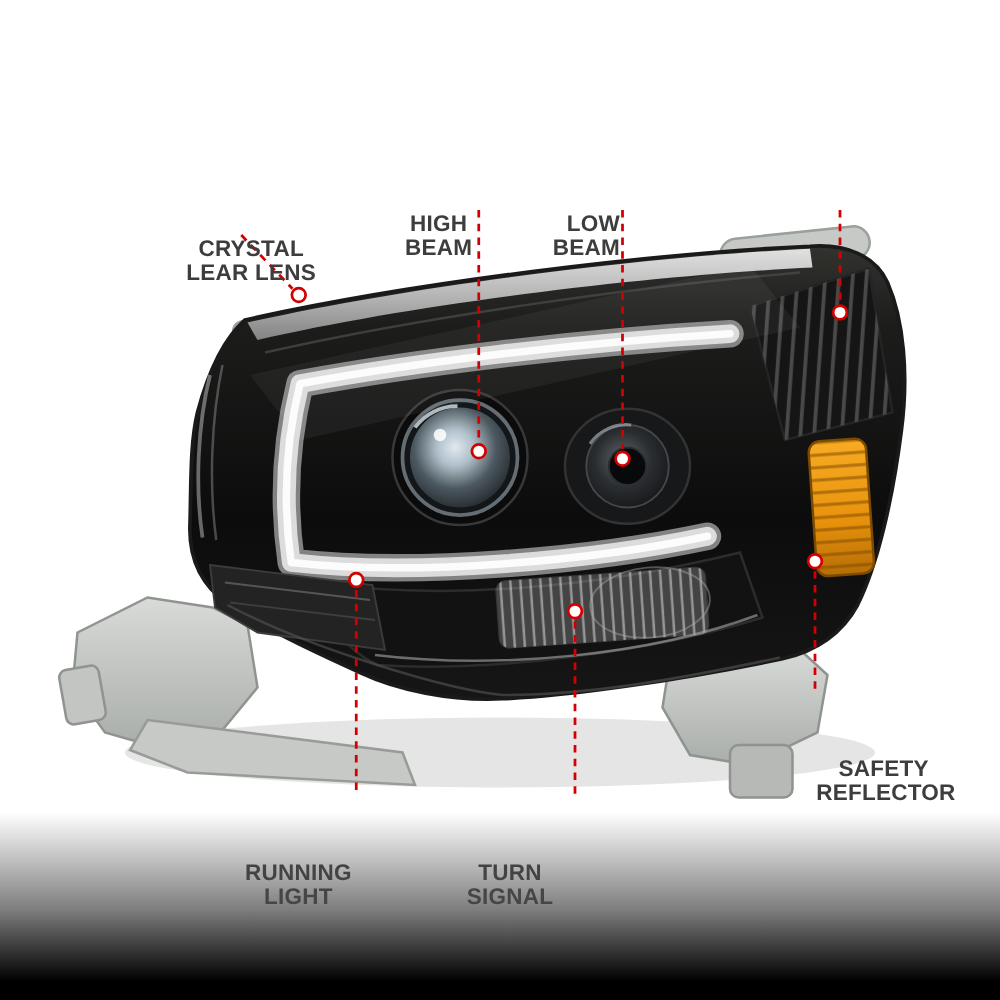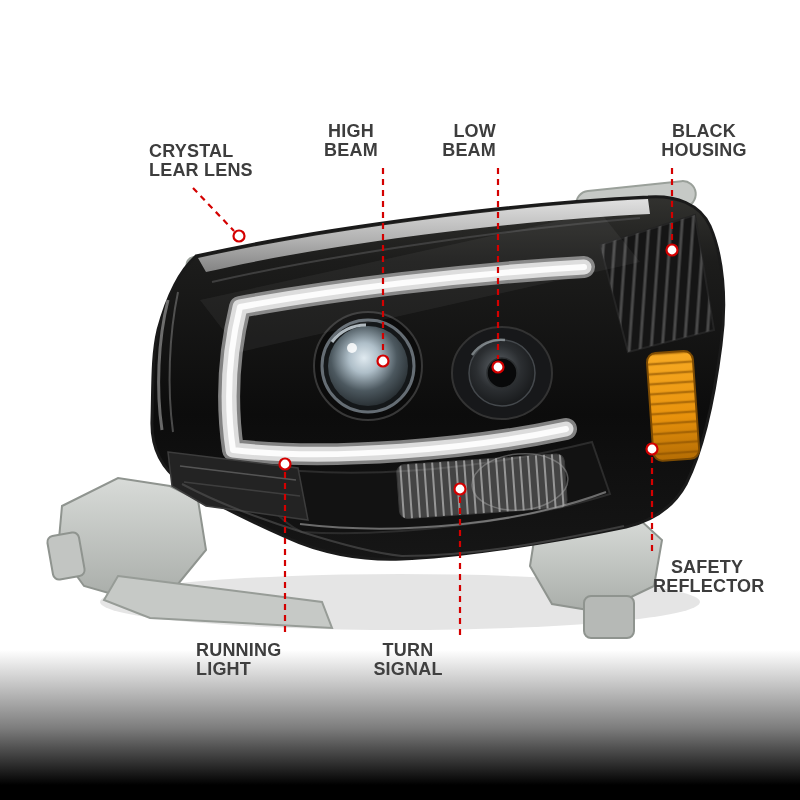--- a/index.html
+++ b/index.html
@@ -13,23 +13,23 @@
   body{background:#fff;font-family:"Liberation Sans",sans-serif;}
   .stage{
     position:relative;width:800px;height:800px;background:var(--background);
     overflow:hidden;
   }
   .stage svg{position:absolute;left:0;top:0;}
   .callout-line{stroke:var(--callout-red);stroke-width:2.2;stroke-dasharray:6 5;fill:none;}
   .callout-dot{fill:#ffffff;stroke:var(--callout-red);stroke-width:2.2;}
   .callout-label{
     position:absolute;color:var(--label-text);font-size:18px;font-weight:700;
-    line-height:19px;letter-spacing:0.2px;text-align:center;white-space:nowrap;
-  }
-  .callout-label.align-left{text-align:left;}
+    line-height:19px;letter-spacing:0.2px;text-align:center;white-space:nowrap;margin-top:48px;
+  }
+  .callout-label.align-left{text-align:center;}
   .floor-gradient{
     position:absolute;left:0;right:0;bottom:0;height:150px;
     background:linear-gradient(to bottom, rgba(0,0,0,0) 0%, rgba(75,75,75,0.72) 52%, #000 90%, #000 100%);
   }
 </style>
 </head>
 <body>
 
 <div class="stage">
 
@@ -188,24 +188,20 @@
   <div class="callout-label" style="left:320px;top:122px;width:62px;">
     <div>HIGH</div>
     <div>BEAM</div>
   </div>
 
   <div class="callout-label" style="left:434px;top:122px;width:62px;text-align:right;">
     <div>LOW</div>
     <div>BEAM</div>
   </div>
 
-  <div class="callout-label" style="left:658px;top:122px;width:92px;">
-    <div>BLACK</div>
-    <div>HOUSING</div>
-  </div>
 
   <div class="callout-label" style="left:653px;top:558px;width:108px;">
     <div>SAFETY</div>
     <div>REFLECTOR</div>
   </div>
 
   <div class="callout-label align-left" style="left:196px;top:641px;">
     <div>RUNNING</div>
     <div>LIGHT</div>
   </div>

